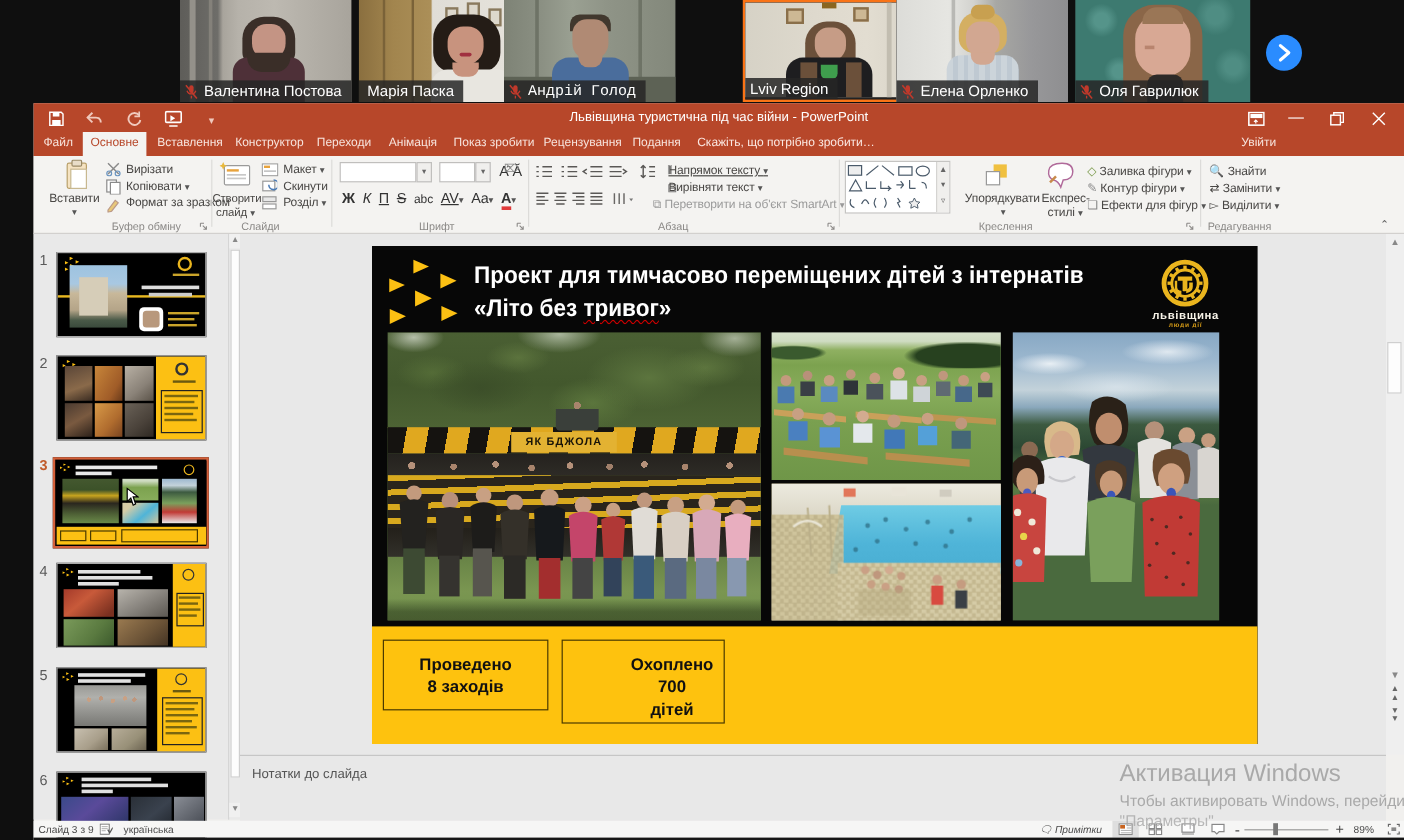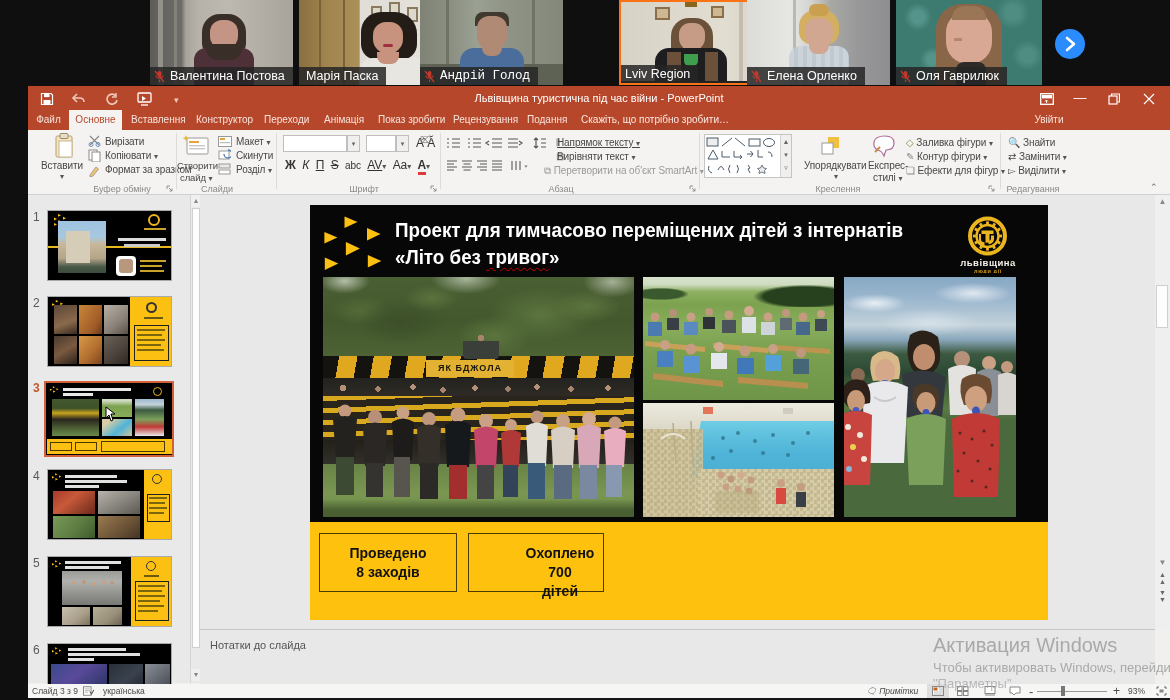--- a/index.html
+++ b/index.html
@@ -740,21 +740,21 @@
                   <circle cx="114" cy="144" r="1.5"></circle>
                   <circle cx="128" cy="154" r="1.5"></circle>
                   <circle cx="142" cy="160" r="1.5"></circle>
                 </g>
             </g>
           </svg>
         </div>
 
         <div class="abs yellow" style="left:0;top:317px;width:738px;height:98px;"></div>
         <div class="box" style="left:9px;top:328px;width:138px;height:59px;font-size:14px;line-height:19px;padding-top:10px;">Проведено<br>8 заходів</div>
-        <div class="box" style="left:158px;top:328px;width:136px;height:59px;font-size:14px;line-height:19px;padding-top:10px;padding-left:48px;">Охоплено 700<br>дітей</div>
+        <div class="box" style="left:158px;top:328px;width:136px;height:70px;font-size:14px;line-height:19px;padding-top:10px;padding-left:48px;">Охоплено 700<br>дітей</div>
       </div>
     </div>
     <div id="escroll">
       <div class="abs" style="left:0;top:0;width:15px;height:13px;color:#888;font-size:8px;text-align:center;line-height:13px;">▲</div>
       <div class="abs" style="left:1px;top:90px;width:12px;height:43px;background:#fdfdfd;border:1px solid #cfcfcf;"></div>
       <div class="abs" style="left:0;top:361px;width:15px;height:13px;color:#888;font-size:8px;text-align:center;line-height:13px;">▼</div>
       <div class="abs" style="left:0;top:376px;width:15px;height:14px;color:#666;font-size:7px;text-align:center;">▲<br>▲</div>
       <div class="abs" style="left:0;top:394px;width:15px;height:14px;color:#666;font-size:7px;text-align:center;">▼<br>▼</div>
     </div>
     <div id="notesbar">
@@ -788,21 +788,21 @@
           <rect x="1" y="0.5" width="10" height="7" fill="#fff" stroke="#888"></rect>
           <path d="M1 9 h10" stroke="#888"></path>
         </svg>
       <svg class="abs" style="left:981px;top:2px;" width="12" height="10" viewBox="0 0 12 10">
           <path d="M1 1 h10 v6 h-4 l-2 2 -2-2 h-2 z" fill="#fff" stroke="#888"></path>
         </svg>
       <div class="sbR" style="left:1001px;top:0px;font-size:13px;">-</div>
       <div class="abs" style="left:1009px;top:6.5px;width:70px;height:1px;background:#9a9a9a;"></div>
       <div class="abs" style="left:1033px;top:2px;width:4px;height:10px;background:#777;"></div>
       <div class="sbR" style="left:1085px;top:0px;font-size:12px;">+</div>
-      <div class="sbR" style="left:1100px;top:2px;">93%</div>
+      <div class="sbR" style="left:1100px;top:2px;">89%</div>
       <svg class="abs" style="left:1128px;top:2px;" width="11" height="10" viewBox="0 0 11 10">
           <path d="M1 3 v-2 h2 M8 1 h2 v2 M10 7 v2 h-2 M3 9 h-2 v-2" stroke="#666" fill="none"></path>
           <rect x="3.5" y="3.5" width="4" height="3" fill="#888"></rect>
         </svg>
     </div>
     <div id="ppbottom"></div>
   </div>
 
   <div class="abs" style="left:933px; top:634px; color:#a9a9a9; z-index:50; white-space:nowrap;">
     <div style="font-size:20px;">Активация Windows</div>

